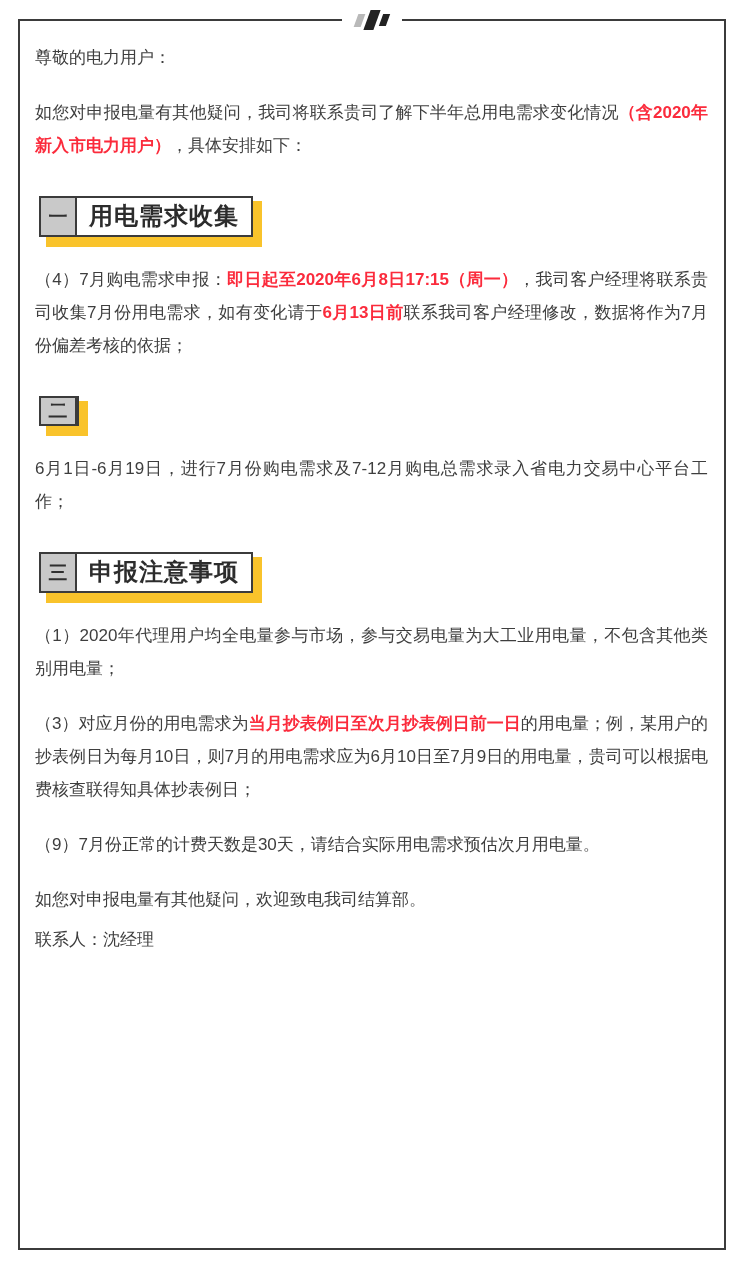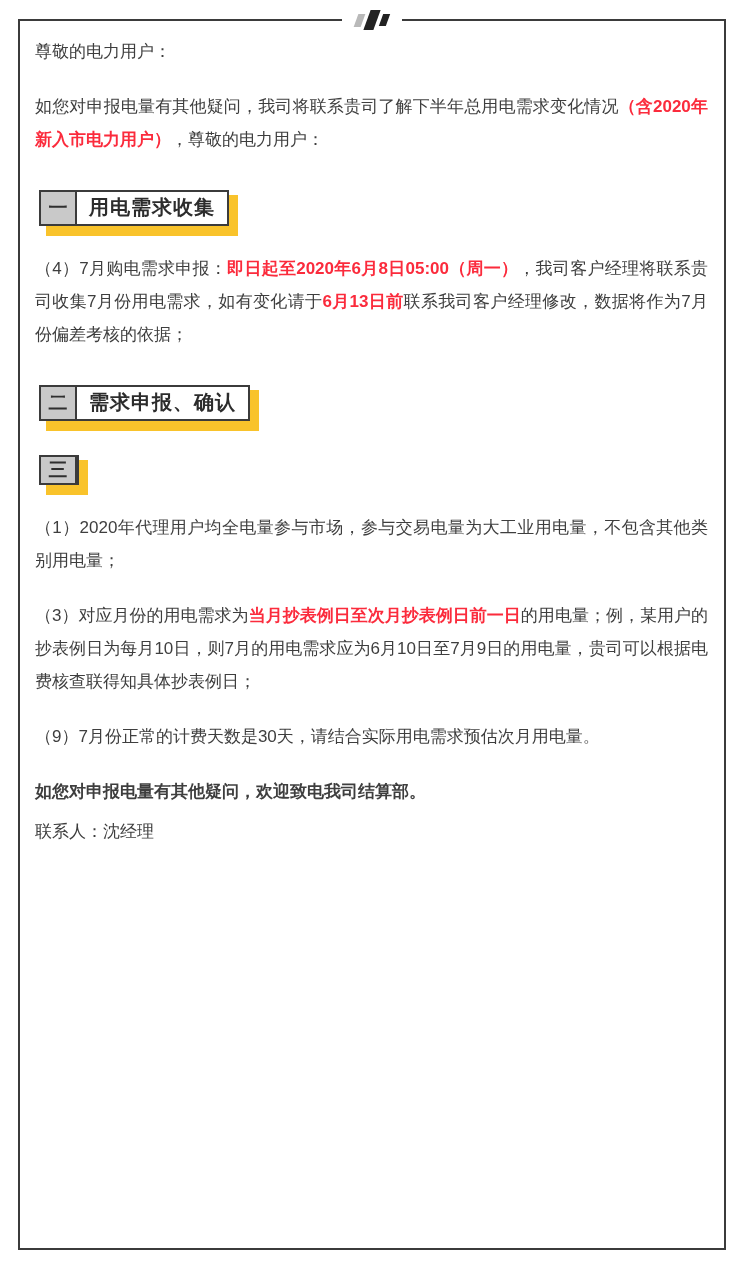--- a/index.html
+++ b/index.html
@@ -41,21 +41,21 @@
   .slash.s2 { width: 10px; height: 20px; background: #222222; }
   .slash.s3 { width: 7px;  height: 12px; background: #222222; }
 
   .para {
     font-size: 17px;
     line-height: 33px;
     color: #3e3e3e;
     margin: 22px 0;
     text-align: justify;
   }
-  .para.first { margin-top: 2px; }
+  .para.first { margin-top: 8px; }
   .red { color: #fb2b3c; font-weight: 700; }
 
   .sec-wrap { margin: 34px 0 26px 4px; }
   .sec { position: relative; display: inline-block; }
   .sec::before {
     content: "";
     position: absolute;
     left: 7px;
     top: 5px;
     width: calc(100% + 2px);
@@ -75,73 +75,74 @@
     align-items: center;
     justify-content: center;
     background: #c9c9c9;
     border-right: 2px solid #3b3b3b;
     font-size: 19px;
     font-weight: 700;
     color: #2f2f2f;
   }
   .sec-title {
     padding: 2px 12px 3px;
-    font-size: 20px;
+    font-size: 24px;
     font-weight: 700;
     color: #2c2c2c;
     letter-spacing: 1px;
     white-space: nowrap;
   }
 
-  .closing { margin-bottom: 6px; font-weight: bold; }
+  .closing { margin-bottom: 6px; }
   .contact { margin: 7px 0; }
 </style>
 </head>
 <body>
 
 <div class="page">
   <div class="card">
 
     <div class="slashes">
       <span class="slash s1"></span>
       <span class="slash s2"></span>
       <span class="slash s3"></span>
     </div>
 
     <p class="para first"><span>尊敬的电力用户：</span></p>
 
 
-    <p class="para"><span>如您对申报电量有其他疑问，我司将联系贵司了解下半年总用电需求变化情况</span><span class="red">（含2020年新入市电力用户）</span><span>，尊敬的电力用户：</span></p>
+    <p class="para"><span>如您对申报电量有其他疑问，我司将联系贵司了解下半年总用电需求变化情况</span><span class="red">（含2020年新入市电力用户）</span><span>，具体安排如下：</span></p>
 
     <div class="sec-wrap">
       <div class="sec">
         <div class="sec-box">
           <span class="sec-num">一</span>
           <span class="sec-title">用电需求收集</span>
         </div>
       </div>
     </div>
 
-    <p class="para"><span>（4）7月购电需求申报：</span><span class="red">即日起至2020年6月8日05:00（周一）</span><span>，我司客户经理将联系贵司收集7月份用电需求，如有变化请于</span><span class="red">6月13日前</span><span>联系我司客户经理修改，数据将作为7月份偏差考核的依据；</span></p>
+    <p class="para"><span>（4）7月购电需求申报：</span><span class="red">即日起至2020年6月8日17:15（周一）</span><span>，我司客户经理将联系贵司收集7月份用电需求，如有变化请于</span><span class="red">6月13日前</span><span>联系我司客户经理修改，数据将作为7月份偏差考核的依据；</span></p>
 
 
     <div class="sec-wrap">
       <div class="sec">
         <div class="sec-box">
           <span class="sec-num">二</span>
-          <span class="sec-title">需求申报、确认</span>
         </div>
       </div>
     </div>
 
+    <p class="para"><span>6月1日-6月19日，进行7月份购电需求及7-12月购电总需求录入省电力交易中心平台工作；</span></p>
 
     <div class="sec-wrap">
       <div class="sec">
         <div class="sec-box">
           <span class="sec-num">三</span>
+          <span class="sec-title">申报注意事项</span>
         </div>
       </div>
     </div>
 
     <p class="para"><span>（1）2020年代理用户均全电量参与市场，参与交易电量为大工业用电量，不包含其他类别用电量；</span></p>
 
     <p class="para"><span>（3）对应月份的用电需求为</span><span class="red">当月抄表例日至次月抄表例日前一日</span><span>的用电量；例，某用户的抄表例日为每月10日，则7月的用电需求应为6月10日至7月9日的用电量，贵司可以根据电费核查联得知具体抄表例日；</span></p>
 
     <p class="para"><span>（9）7月份正常的计费天数是30天，请结合实际用电需求预估次月用电量。</span></p>
 

